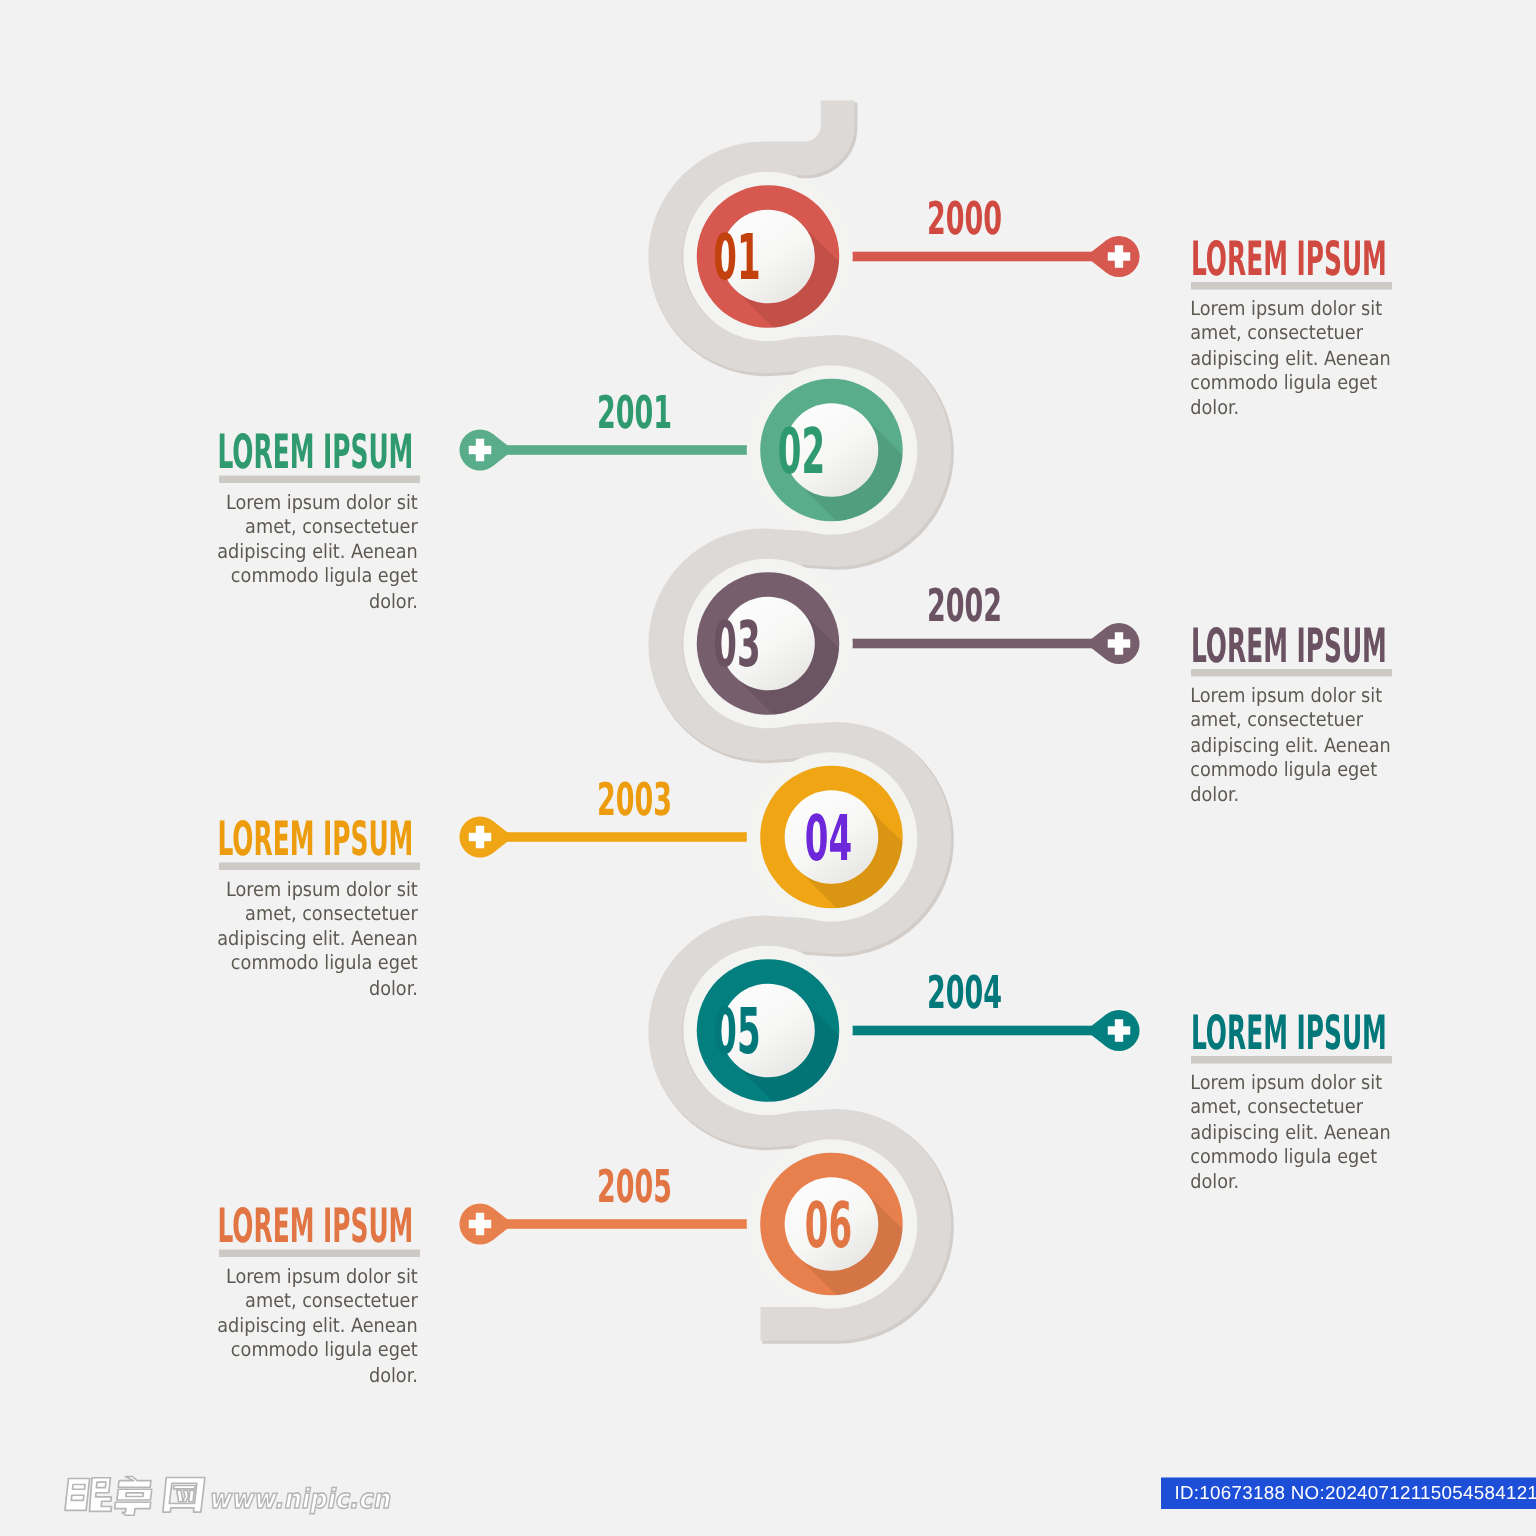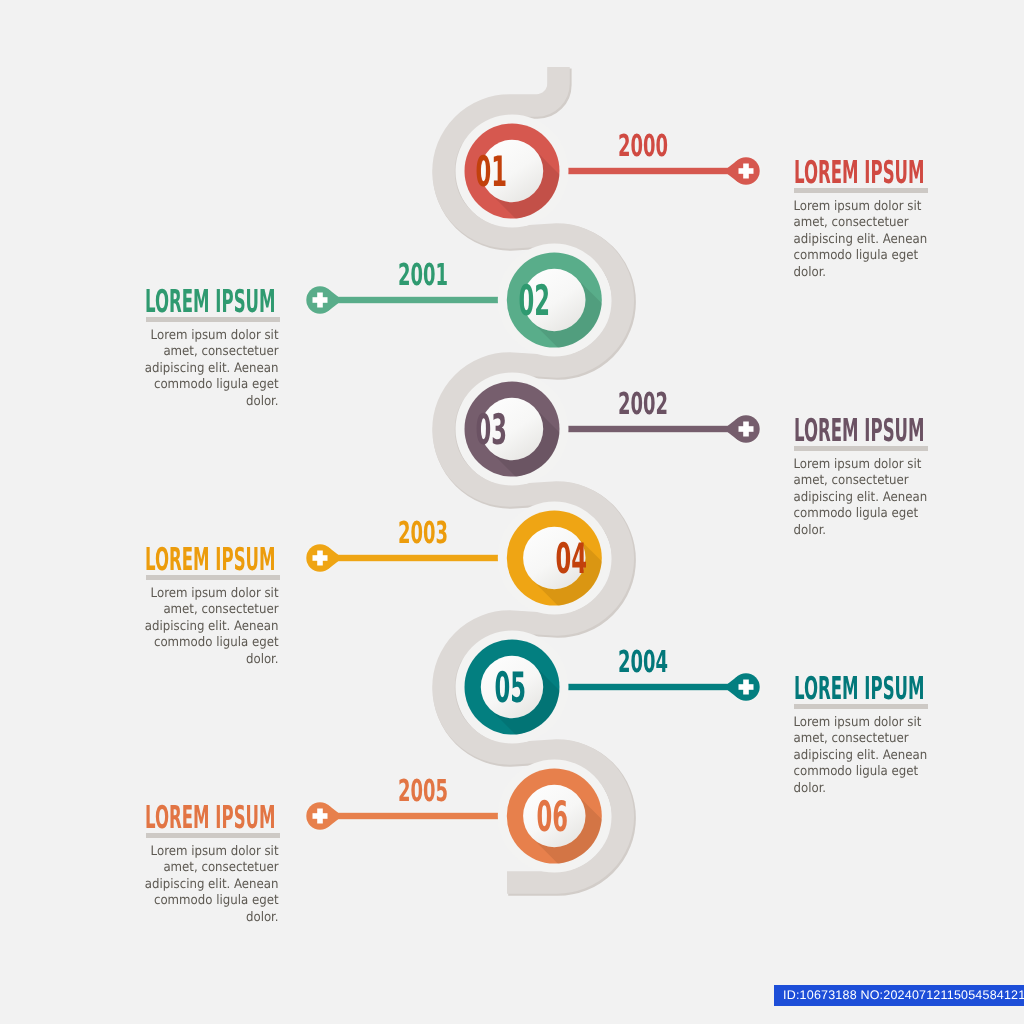--- a/index.html
+++ b/index.html
@@ -246,43 +246,62 @@
       </div>
       <div class="txt" style="top: 549.2px; width: 136px; left: 118.5px; text-align: right;">
         <div style="position: relative; height: 23px; overflow: visible;">
           <span class="heading" style="color: rgb(236, 156, 12); position: absolute; top: 0px; transform-origin: left top; left: 2.3px;">LOREM IPSUM</span>
         </div>
         <div style="position: relative; height: 13.8px;">
           <div class="rule" style="width: 134px; top: 2.8px; right: -1.5px;"></div>
         </div>
         <div class="body">Lorem ipsum dolor sit amet, consectetuer adipiscing elit. Aenean commodo ligula eget dolor.</div>
       </div>
-      <div class="txt" style="color: #c2410c; left: 483.7px; top: 542.7px; width: 90px; text-align: right;"><span class="num" style="display: inline-block;">04</span></div>
+      <div class="txt" style="color: #6d28d9; left: 483.7px; top: 542.7px; width: 90px; text-align: center;"><span class="num" style="display: inline-block;">04</span></div>
       <div class="txt" style="color: rgb(3, 120, 122); top: 652px; left: 594px;">
         <span class="year" style="position: absolute; top: 0px; transform-origin: left top;">2004</span>
       </div>
       <div class="txt" style="top: 678.2px; width: 136px; left: 769.5px; text-align: left;">
         <div style="position: relative; height: 23px; overflow: visible;">
           <span class="heading" style="color: rgb(3, 120, 122); position: absolute; top: 0px; transform-origin: left top; left: 0px;">LOREM IPSUM</span>
         </div>
         <div style="position: relative; height: 13.8px;">
           <div class="rule" style="width: 134px; top: 2.8px; left: 0px;"></div>
         </div>
         <div class="body">Lorem ipsum dolor sit amet, consectetuer adipiscing elit. Aenean commodo ligula eget dolor.</div>
       </div>
-      <div class="txt" style="color: rgb(3, 120, 122); left: 441.4px; top: 671.7px; width: 90px; text-align: center;"><span class="num" style="display: inline-block;">05</span></div>
+      <div class="txt" style="color: rgb(3, 120, 122); left: 441.4px; top: 671.7px; width: 90px; "><span class="num" style="display: inline-block;">05</span></div>
       <div class="txt" style="color: rgb(226, 117, 68); top: 781px; left: 374px;">
         <span class="year" style="position: absolute; top: 0px; transform-origin: left top;">2005</span>
       </div>
       <div class="txt" style="top: 807.2px; width: 136px; left: 118.5px; text-align: right;">
         <div style="position: relative; height: 23px; overflow: visible;">
           <span class="heading" style="color: rgb(226, 117, 68); position: absolute; top: 0px; transform-origin: left top; left: 2.3px;">LOREM IPSUM</span>
         </div>
         <div style="position: relative; height: 13.8px;">
           <div class="rule" style="width: 134px; top: 2.8px; right: -1.5px;"></div>
         </div>
         <div class="body">Lorem ipsum dolor sit amet, consectetuer adipiscing elit. Aenean commodo ligula eget dolor.</div>
       </div>
       <div class="txt" style="color: rgb(226, 117, 68); left: 483.7px; top: 800.7px; width: 90px; text-align: center;"><span class="num" style="display: inline-block;">06</span></div>
     </div>
 
+  <div id="wm">
+    <svg width="214" height="34" viewBox="0 0 214 34" style="overflow:visible">
+      <g fill="#ffffff" stroke="#b6b6b6" stroke-width="1.0" stroke-linejoin="round" transform="translate(0.5,0.8) scale(1.12,1.06)">
+
+        <path d="M4.6,3.6 h12.6 l-2.1,20.1 h-12.6 z M7.3,7.4 h7.2 l-0.3,3.0 h-7.2 z M6.6,14.2 h7.2 l-0.4,3.2 h-7.2 z"></path>
+        <path d="M18.6,3.2 h11.0 l-1.0,9.4 h-7.6 l-0.3,2.6 h9.4 l-0.3,2.8 h-5.4 l-0.4,3.3 h6.2 l-0.3,3.0 h-12.8 z M21.6,5.9 h5.3 l-0.4,3.5 h-5.3 z"></path>
+
+        <path d="M38.5,2.4 h4.2 l2.8,2.6 h8.2 l-0.5,4.2 h-19.0 l0.5,-4.2 h8.6 z"></path>
+        <path d="M34.2,10.4 h20.0 l-0.8,6.8 h-20.0 z M39.0,12.7 h10.2 l-0.3,2.3 h-10.2 z"></path>
+        <path d="M32.6,18.6 h21.0 l-0.5,4.0 h-8.9 l-0.5,4.2 h-5.0 l-2.2,-1.9 h2.0 l0.3,-2.3 h-6.7 z"></path>
+
+        <path d="M62.8,3.0 h23.0 l-2.4,21.8 h-4.4 l0.3,-2.7 h-13.8 l-0.3,2.7 h-4.4 z M66.2,6.6 l-1.6,12.8 h15.0 l1.4,-12.8 z"></path>
+        <path d="M67.4,8.0 h12.6 l-0.3,2.2 h-12.6 z"></path>
+        <path d="M69.0,11.0 h2.6 l1.2,7.3 h-2.6 z M76.8,11.0 h2.6 l-0.6,7.3 h-2.6 z"></path>
+        <path d="M73.1,11.0 h2.2 l0.7,4.1 l-1.6,3.2 h-2.0 l1.5,-3.2 z"></path>
+      </g>
+      <text x="100" y="24" font-family="DejaVu Sans, sans-serif" font-size="17" font-weight="bold" font-style="italic" fill="#ffffff" stroke="#b6b6b6" stroke-width="1" transform="scale(0.95,1.06)" transform-origin="100 23">www.nipic.cn</text>
+    </svg>
+  </div>
   <div id="idbadge">ID:10673188 NO:20240712115054584121</div>
 </div>
 
 </body></html>

